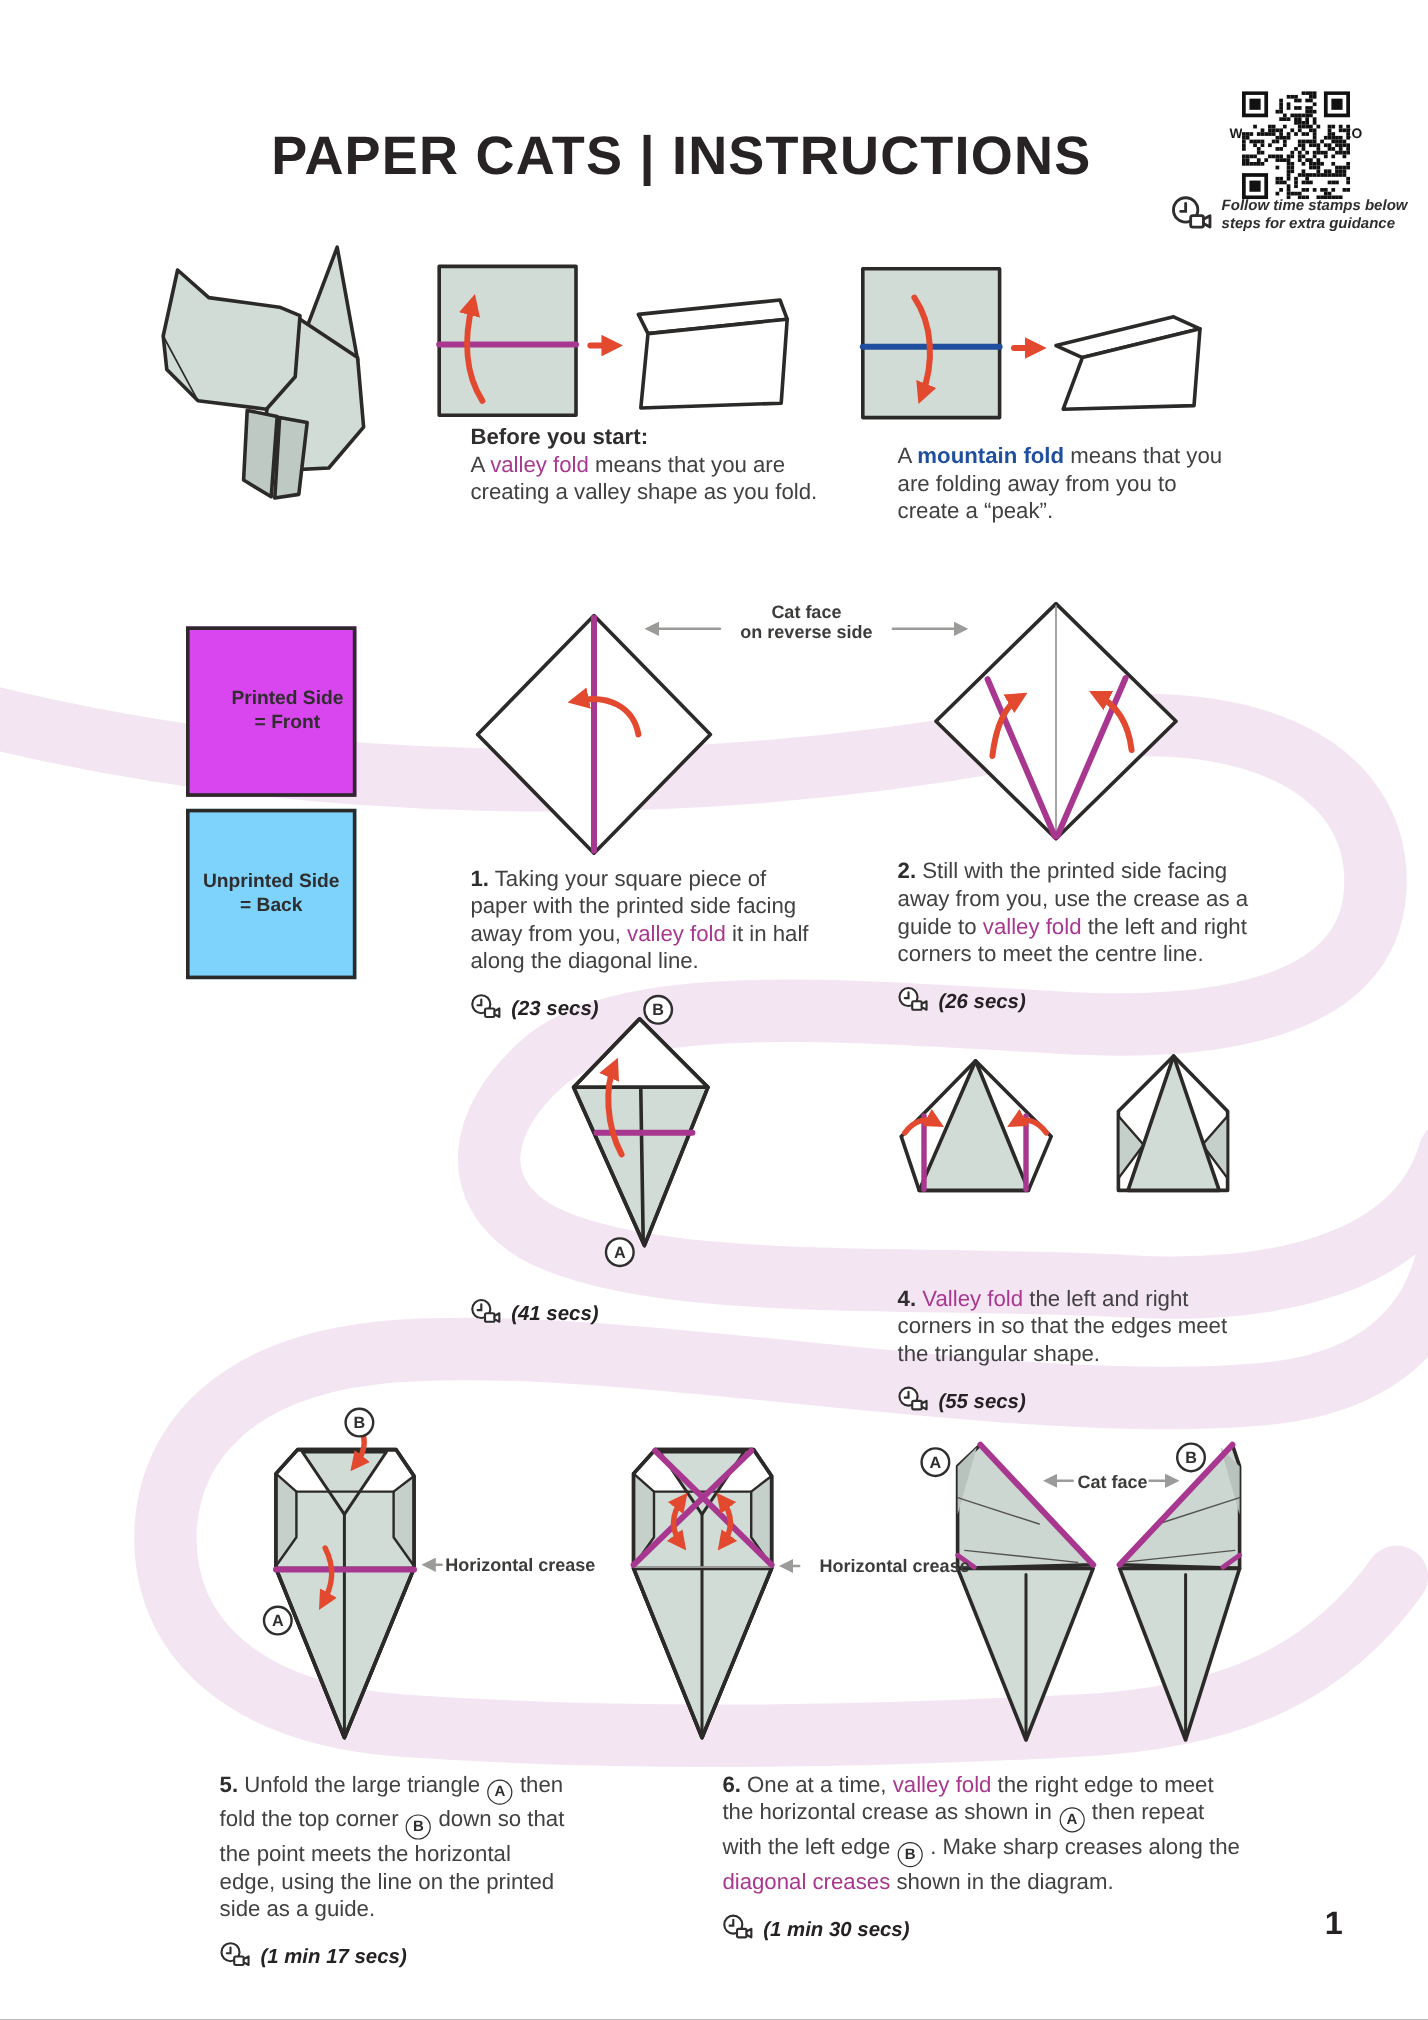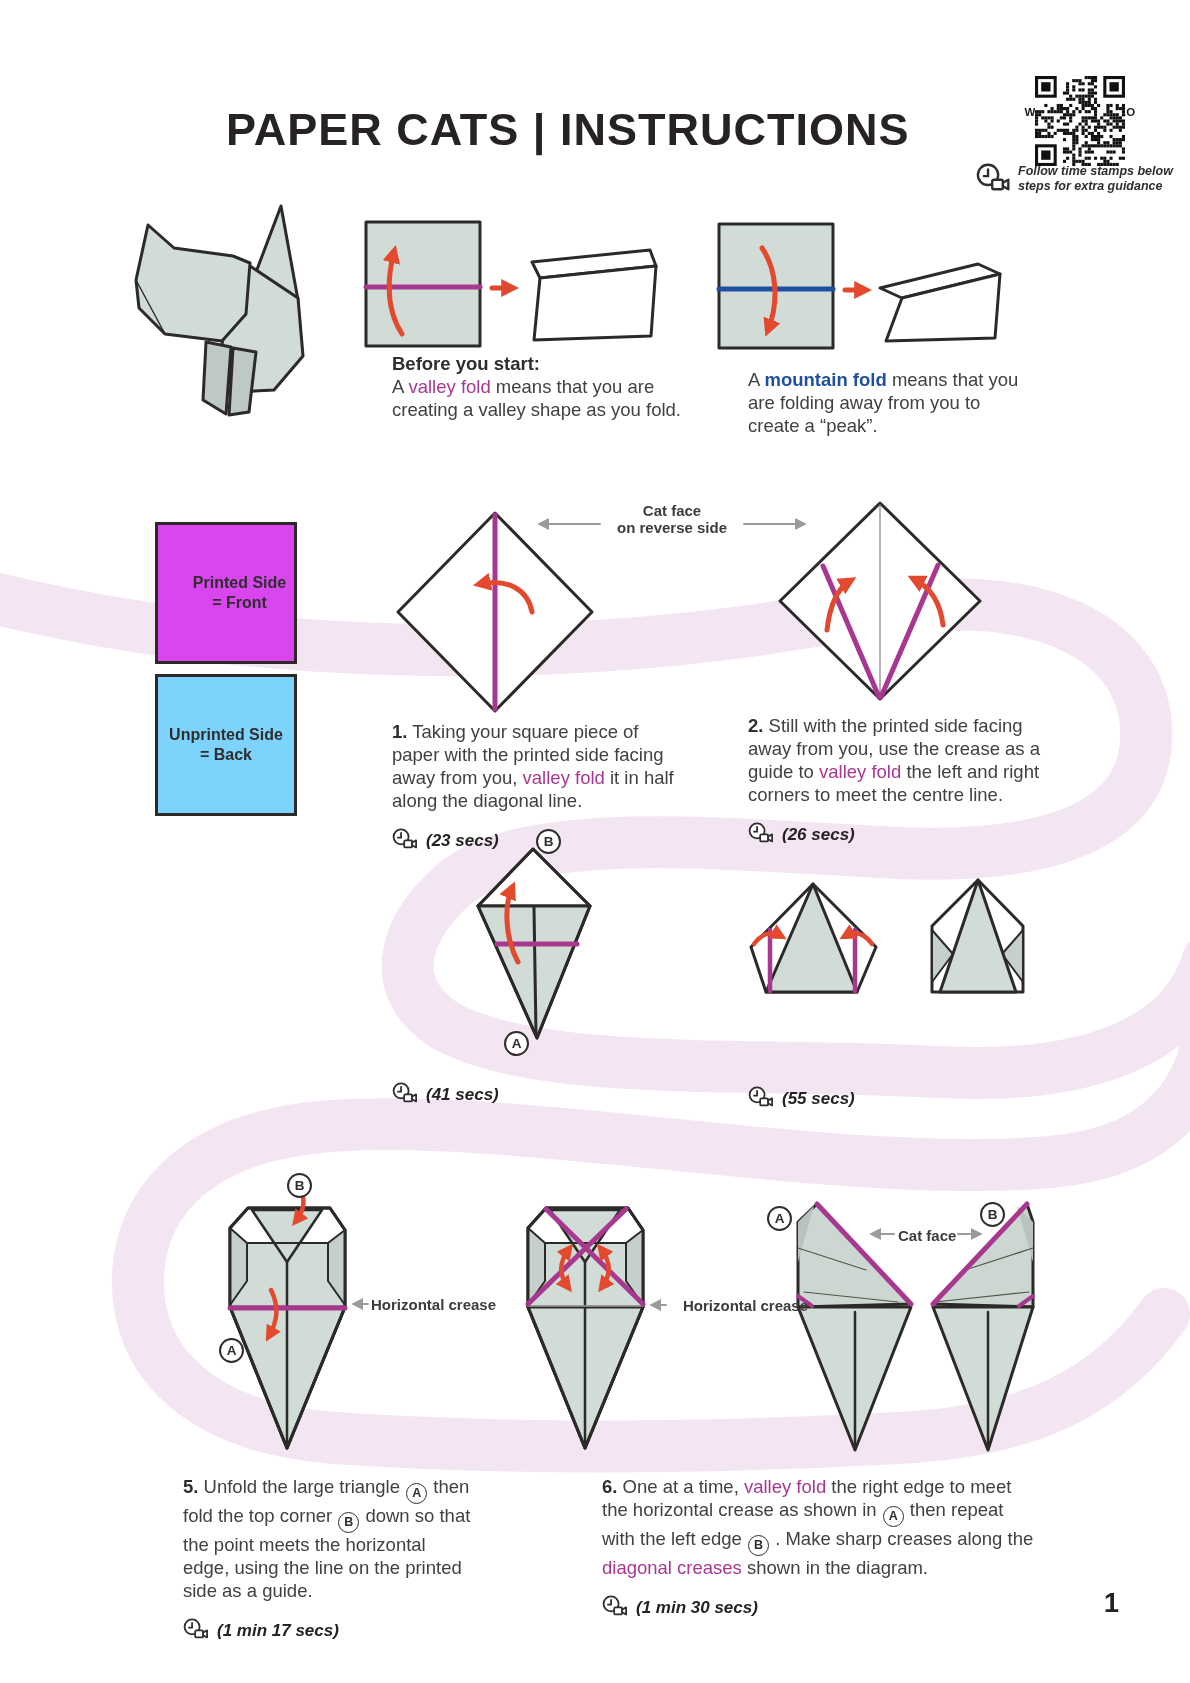--- a/index.html
+++ b/index.html
@@ -568,20 +568,23 @@
   <div class="abs" style="left:392px;top:1066px;width:330px;">
     <div class="time">
       <svg class="tsi">
           <use href="#icoClock"></use>
         </svg>
       <span>(41 secs)</span>
     </div>
   </div>
 
   <div class="abs" style="left:748px;top:1070px;width:310px;">
+    <p class="rich"><span class="bd">4.</span><span> </span><span class="mag">Valley fold</span><span> the left and right
+corners in so that the edges meet
+the triangular shape.</span></p>
     <div class="time">
       <svg class="tsi">
           <use href="#icoClock"></use>
         </svg>
       <span>(55 secs)</span>
     </div>
   </div>
 
   <div class="abs" style="left:183px;top:1475px;width:310px;">
     <p class="rich"><span class="bd">5.</span><span> Unfold the large triangle </span><span class="circ">A</span><span> then

